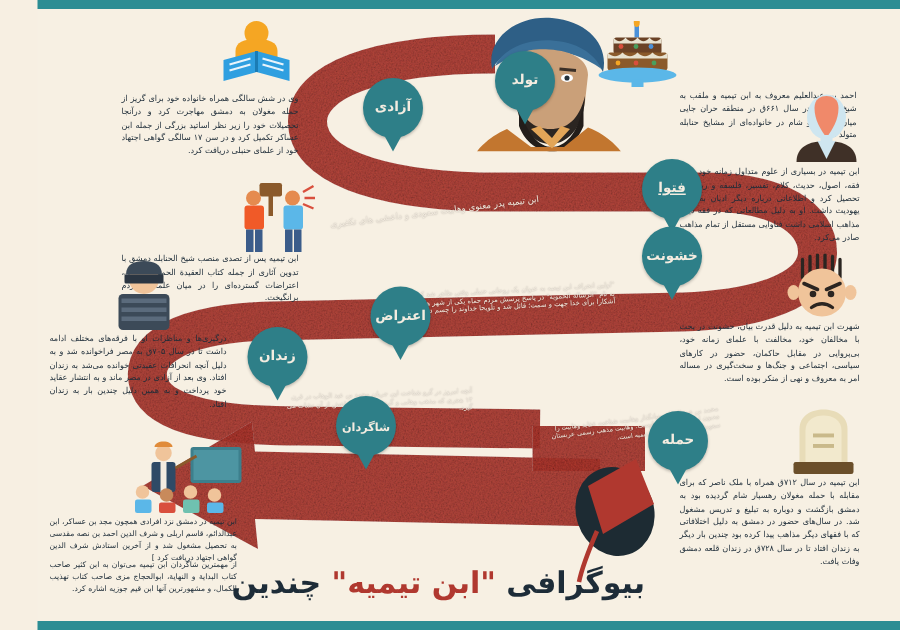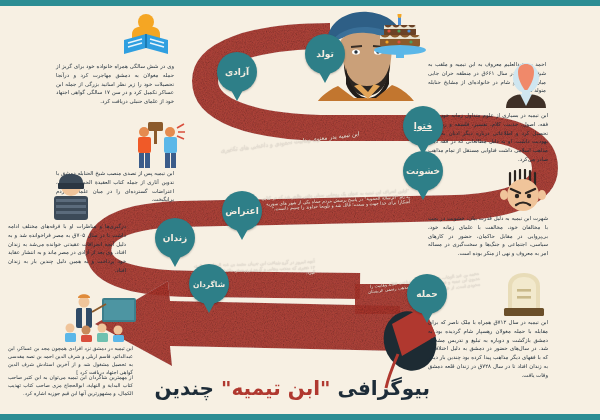--- a/index.html
+++ b/index.html
@@ -10,20 +10,21 @@
     font-family:"DejaVu Sans","Liberation Sans",sans-serif;
     position:relative;
   }
   #stage{
     position:absolute;inset:0;
     background:#f7f0e3;
     border-top:6px solid #2c8d93;
     border-bottom:6px solid #2c8d93;
     box-sizing:border-box;
     overflow:hidden;
+    margin-left:25px;
   }
   
   .road-layer{position:absolute;inset:0;pointer-events:none;}
   .road-txt{
     position:absolute;
     color:#f4ece0;
     font-size:5.6px;
     line-height:1.25;
     letter-spacing:0.1px;
     white-space:nowrap;
@@ -164,24 +165,24 @@
   </div>
   <div class="pin" style="top:100px;left:403px;text-decoration:underline;">
     <span>فتوا</span>
   </div>
   <div class="pin" style="top:145px;left:403px;">
     <span>خشونت</span>
   </div>
   <div class="pin" style="top:185px;left:222px;">
     <span>اعتراض</span>
   </div>
-  <div class="pin" style="top:212px;left:155px;">
+  <div class="pin" style="top:212px;left:140px;">
     <span>زندان</span>
   </div>
-  <div class="pin" style="top:258px;left:189px;">
+  <div class="pin" style="top:258px;left:199px;">
     <span style="font-size:7.5px;">شاگردان</span>
   </div>
   <div class="pin" style="top:268px;left:407px;">
     <span>حمله</span>
   </div>
 
   <svg class="icon" style="top:6px;left:120px;" width="52" height="48" viewBox="0 0 52 48">
     <circle cx="26" cy="10" r="8" fill="#f5a623"></circle>
     <path d="M12,22 C12,16 18,14 26,14 C34,14 40,16 40,22 L40,30 L12,30 Z" fill="#f5a623"></path>
     <path d="M4,28 L26,22 L48,28 L48,42 L26,36 L4,42 Z" fill="#2f9fe0"></path>

